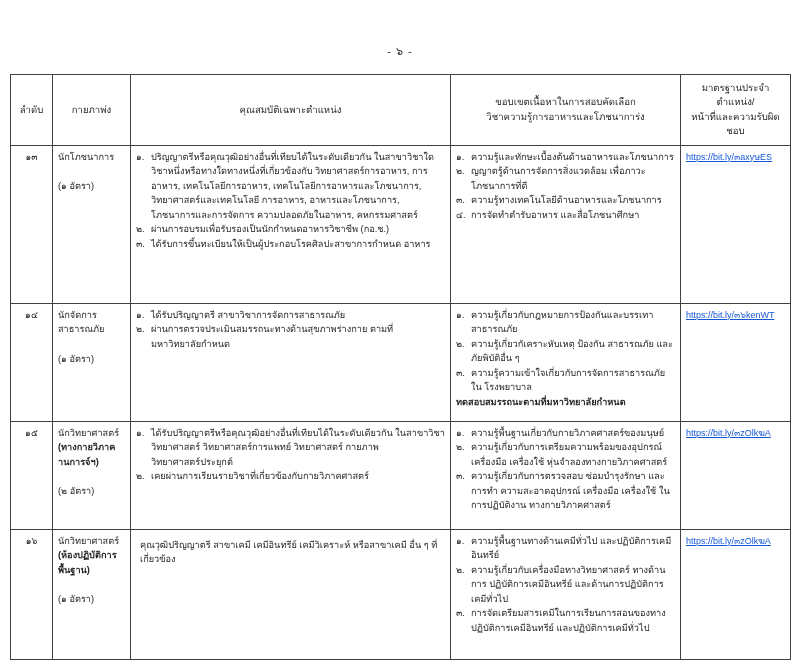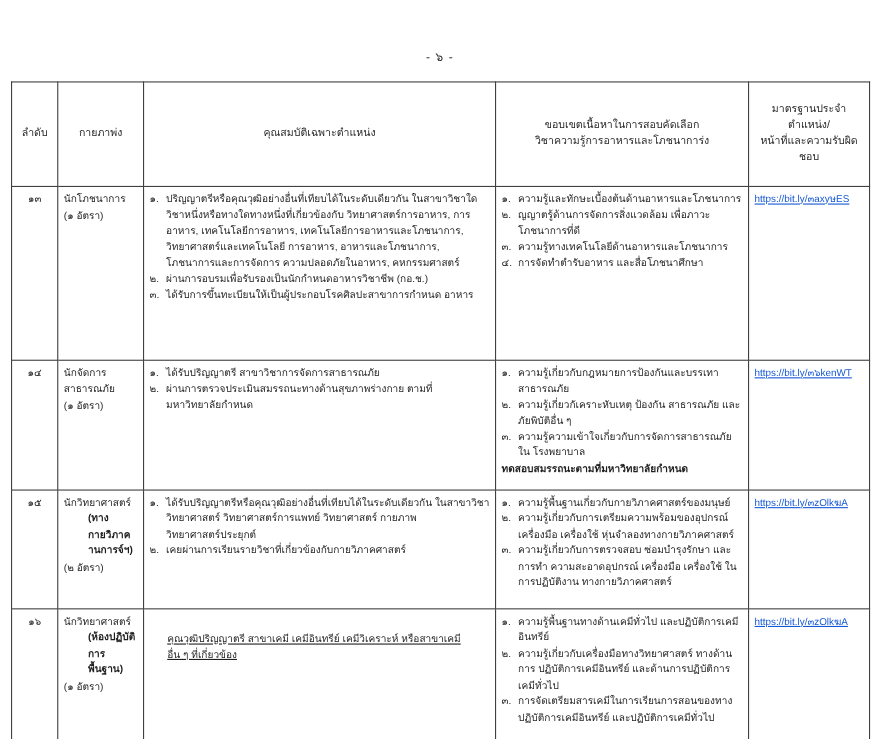--- a/index.html
+++ b/index.html
@@ -45,58 +45,58 @@
     font-size: 9.2px;
     line-height: 1.58;
     color: #1f1f1f;
   }
   table.jobs thead th {
     text-align: center;
     vertical-align: middle;
     font-weight: normal;
     font-size: 9.6px;
     line-height: 1.5;
-    padding: 18px 4px;
+    padding: 6px 4px;
   }
   col.c-seq   { width: 42px;  }
   col.c-pos   { width: 78px;  }
   col.c-qual  { width: 320px; }
   col.c-scope { width: 230px; }
   col.c-std   { width: 110px; }
 
   td.seq {
     text-align: center;
     vertical-align: top;
     padding-top: 5px;
     font-size: 9.2px;
   }
   td.pos {
     vertical-align: top;
     padding-top: 5px;
   }
   .pos-name { display: block; }
-  .pos-sub  { display: block; font-weight: bold; margin-left: 22px; }
-  .pos-rate { display: block; margin-top: 1px; }
+  .pos-sub  { display: block; font-weight: bold; }
+  .pos-rate { display: block; margin-top: 15px; }
 
   ol.numlist {
     list-style: none;
     margin: 0;
     padding: 0;
   }
   ol.numlist > li {
     position: relative;
     padding-left: 15px;
     margin: 0 0 0 0;
   }
   ol.numlist > li .marker {
     position: absolute;
     left: 0;
     top: 0;
   }
-  .plain-text { margin: 16px; text-decoration: underline; }
+  .plain-text { margin: 4px; }
   .note-bold {
     display: block;
     font-weight: bold;
     margin-top: 0;
   }
   td.std {
     vertical-align: top;
     padding-top: 5px;
   }
   a.link {

